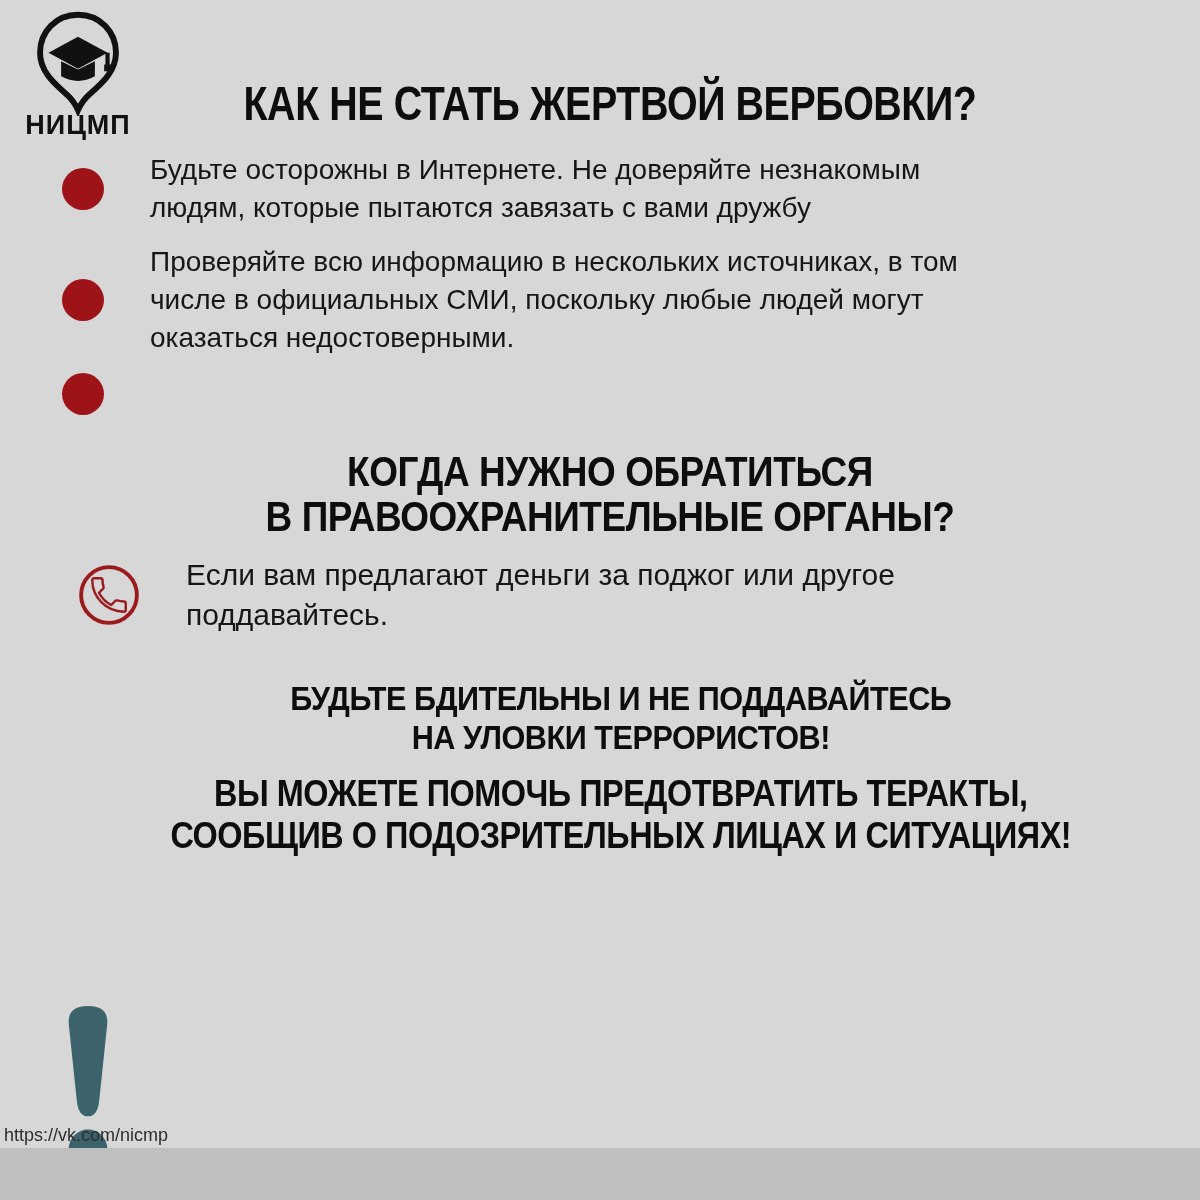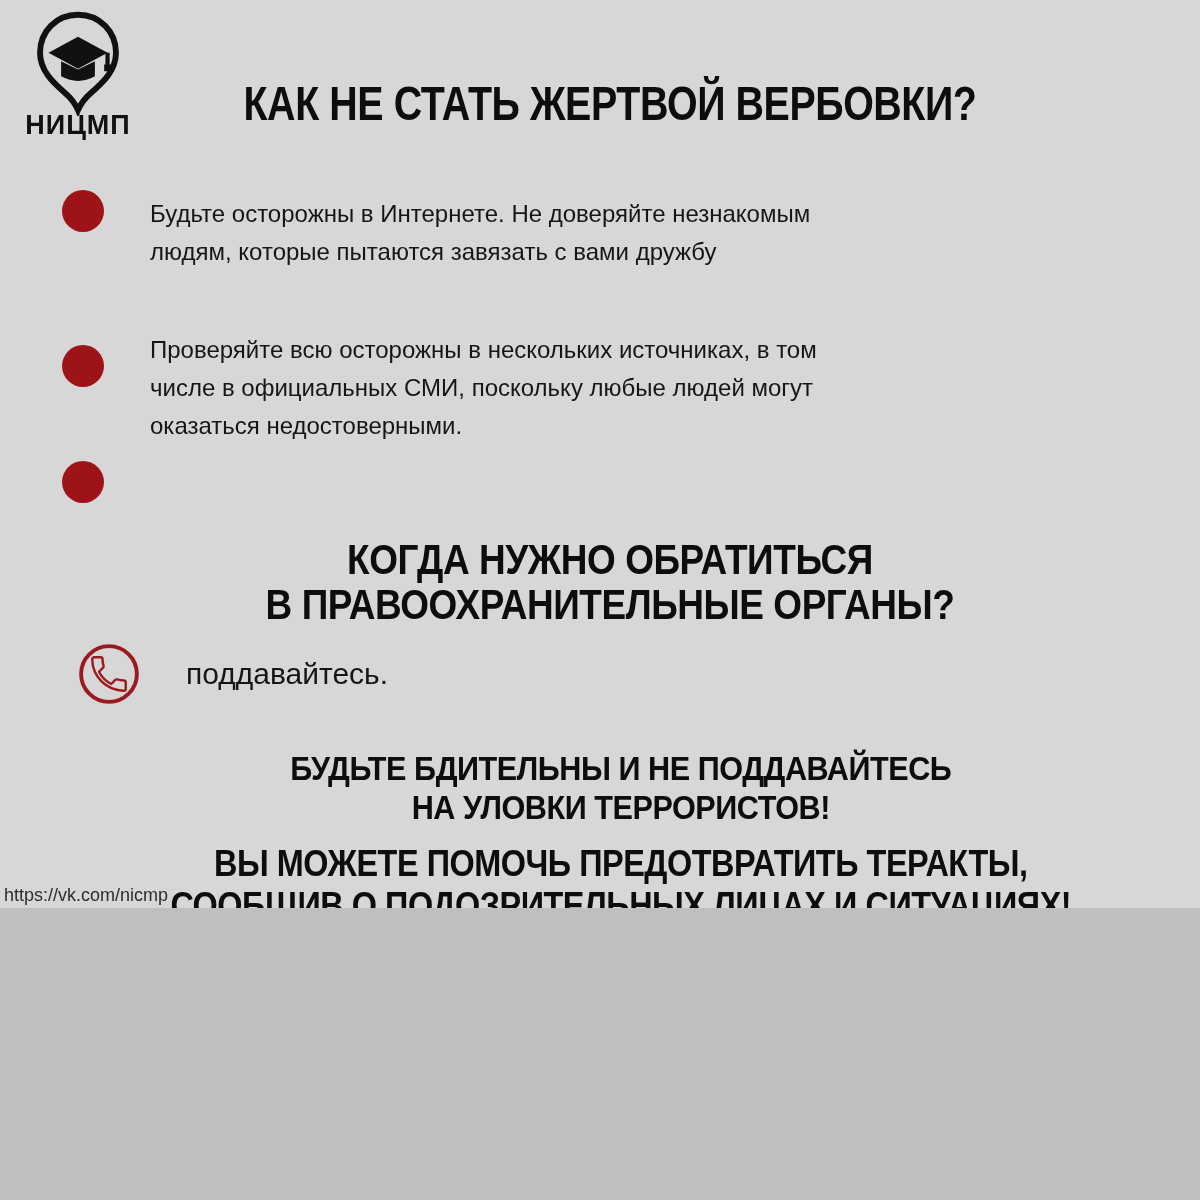--- a/index.html
+++ b/index.html
@@ -1,17 +1,17 @@
 <!DOCTYPE html>
 <html><head>
 <meta charset="utf-8">
 <style>
   html,body { margin:0; padding:0; background:#bfbfbf; }
   .poster {
-    position:relative; width:1200px; height:908px;
+    position:relative; width:1200px; height:1148px;
     background:#d7d7d7; overflow:hidden;
     font-family:"Liberation Sans", sans-serif; color:#161616;
   }
 
   
   .logo { position:absolute; top:8px; left:14px; width:128px; text-align:center; }
   .logo svg { display:block; margin:0 auto; }
   .logo-abbr { font-weight:700; font-size:27px; letter-spacing:1px; color:#111; margin-top:-6px; }
 
   
@@ -24,21 +24,21 @@
     margin-top:34px; padding-left:20px; text-align:center;
     font-size:42px; font-weight:700; line-height:45px; letter-spacing:-0.5px; color:#0d0d0d;
     transform:scaleX(0.88); transform-origin:610px center;
   }
   .h2 div { white-space:nowrap; }
 
   
   .tips { margin:20px 0 0 62px; }
   .tip-row { display:flex; align-items:center; margin-bottom:16px; }
   .dot { width:42px; height:42px; border-radius:50%; flex:0 0 auto; margin-right:46px; }
-  .tip-text { font-size:24px; line-height:38px;margin-top:44px; }
+  .tip-text { font-size:28px; line-height:38px; }
   .tip-text div { white-space:nowrap; }
 
   
   .report { margin:16px 0 0 78px; }
   .report-row { display:flex; align-items:center; margin-bottom:14px; }
   .phone-ic { width:62px; height:62px; flex:0 0 auto; margin-right:46px; }
   .report-text { font-size:30px; line-height:40px; }
   .report-text div { white-space:nowrap; }
 
   
@@ -75,21 +75,21 @@
     <div class="tip-row">
       <span class="dot" style="background: rgb(157, 19, 23);"></span>
       <div class="tip-text">
         <div>Будьте осторожны в Интернете. Не доверяйте незнакомым</div>
         <div>людям, которые пытаются завязать с вами дружбу</div>
       </div>
     </div>
     <div class="tip-row">
       <span class="dot" style="background: rgb(157, 19, 23);"></span>
       <div class="tip-text">
-        <div>Проверяйте всю осторожны в нескольких источниках, в том</div>
+        <div>Проверяйте всю информацию в нескольких источниках, в том</div>
         <div>числе в официальных СМИ, поскольку любые людей могут</div>
         <div>оказаться недостоверными.</div>
       </div>
     </div>
     <div class="tip-row">
       <span class="dot" style="background: rgb(157, 19, 23);"></span>
     </div>
   </div>
 
   <div class="h2">
@@ -97,20 +97,21 @@
     <div>В ПРАВООХРАНИТЕЛЬНЫЕ ОРГАНЫ?</div>
   </div>
 
   <div class="report">
     <div class="report-row">
       <svg class="phone-ic" viewBox="0 0 24 24">
         <circle cx="12" cy="12" r="10.8" fill="none" stroke="#9b1a1e" stroke-width="1.5"></circle>
         <path d="M6.62 10.79c1.44 2.83 3.76 5.14 6.59 6.59l2.2-2.2c.27-.27.67-.36 1.02-.24 1.12.37 2.33.57 3.57.57.55 0 1 .45 1 1V20c0 .55-.45 1-1 1-9.39 0-17-7.61-17-17 0-.55.45-1 1-1h3.5c.55 0 1 .45 1 1 0 1.25.2 2.45.57 3.57.11.35.03.74-.25 1.02l-2.2 2.2z" fill="none" stroke="#9b1a1e" stroke-width="1.3" stroke-linejoin="round" transform="translate(12 12) scale(0.72) translate(-12 -12)"></path>
       </svg>
       <div class="report-text">
+        <div>Если вам предлагают деньги за поджог или другое</div>
         <div>поддавайтесь.</div>
       </div>
     </div>
   </div>
 
   <div class="footer">
     <div class="warn1">
       <div>БУДЬТЕ БДИТЕЛЬНЫ И НЕ ПОДДАВАЙТЕСЬ</div>
       <div>НА УЛОВКИ ТЕРРОРИСТОВ!</div>
     </div>

